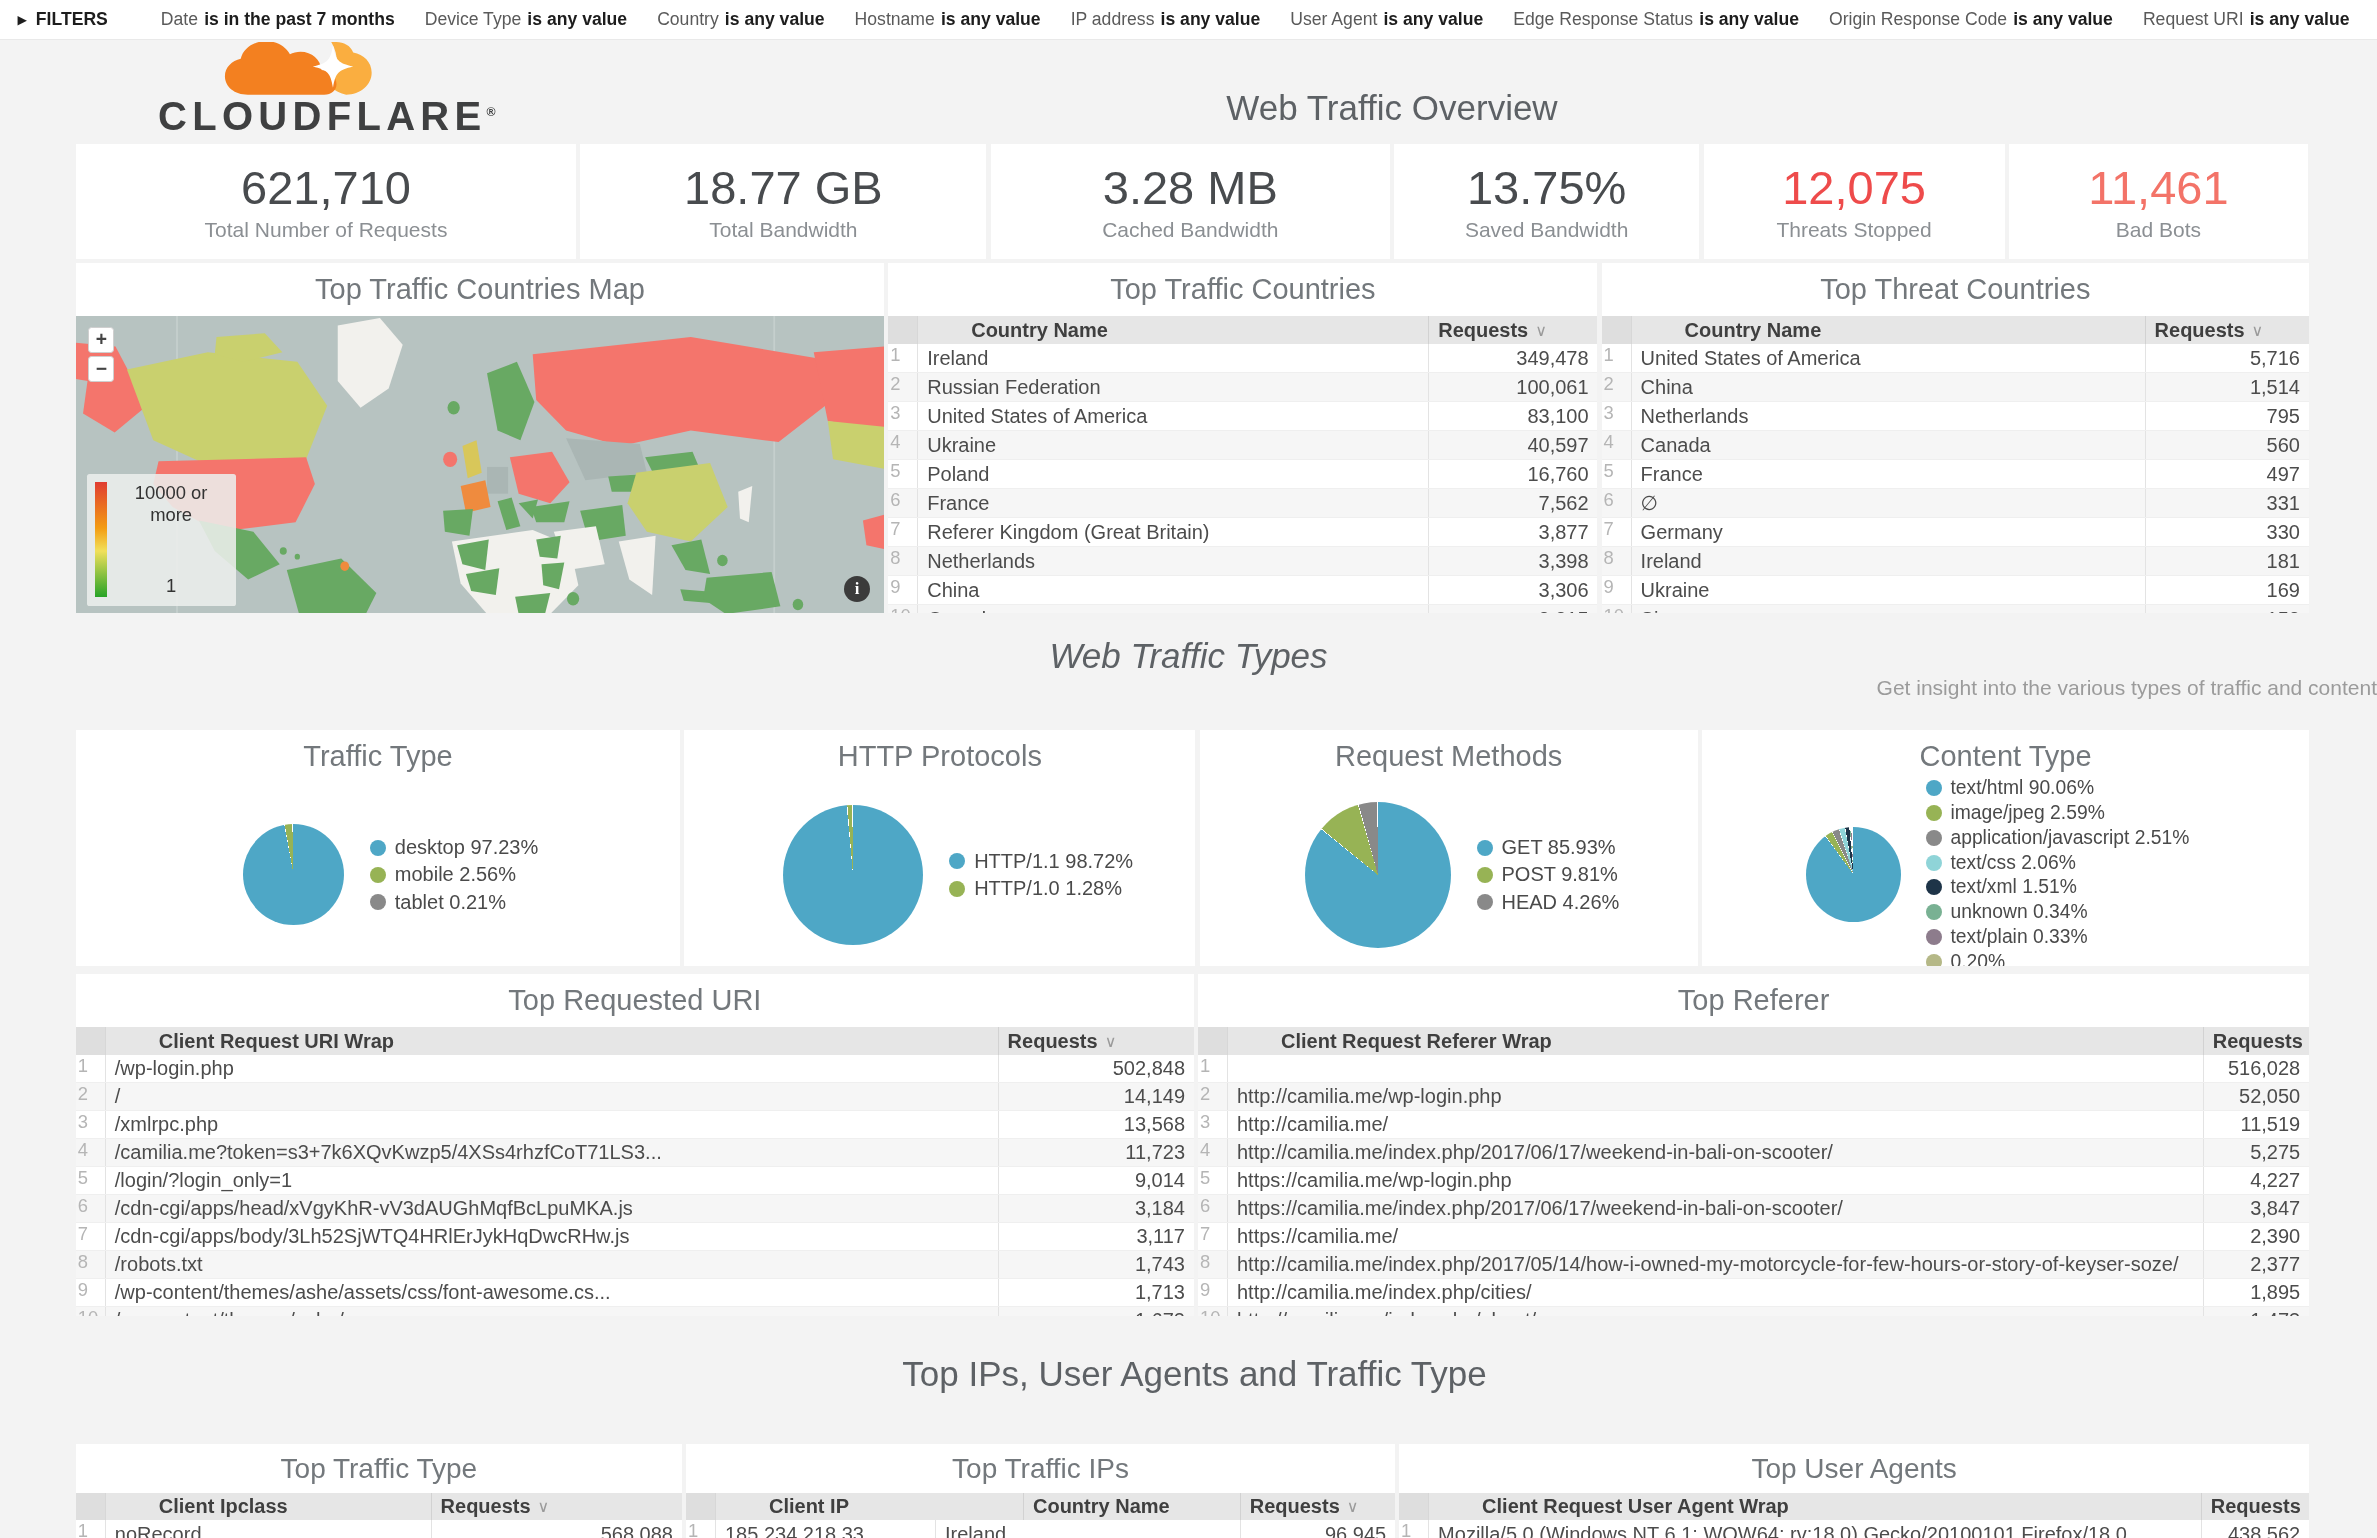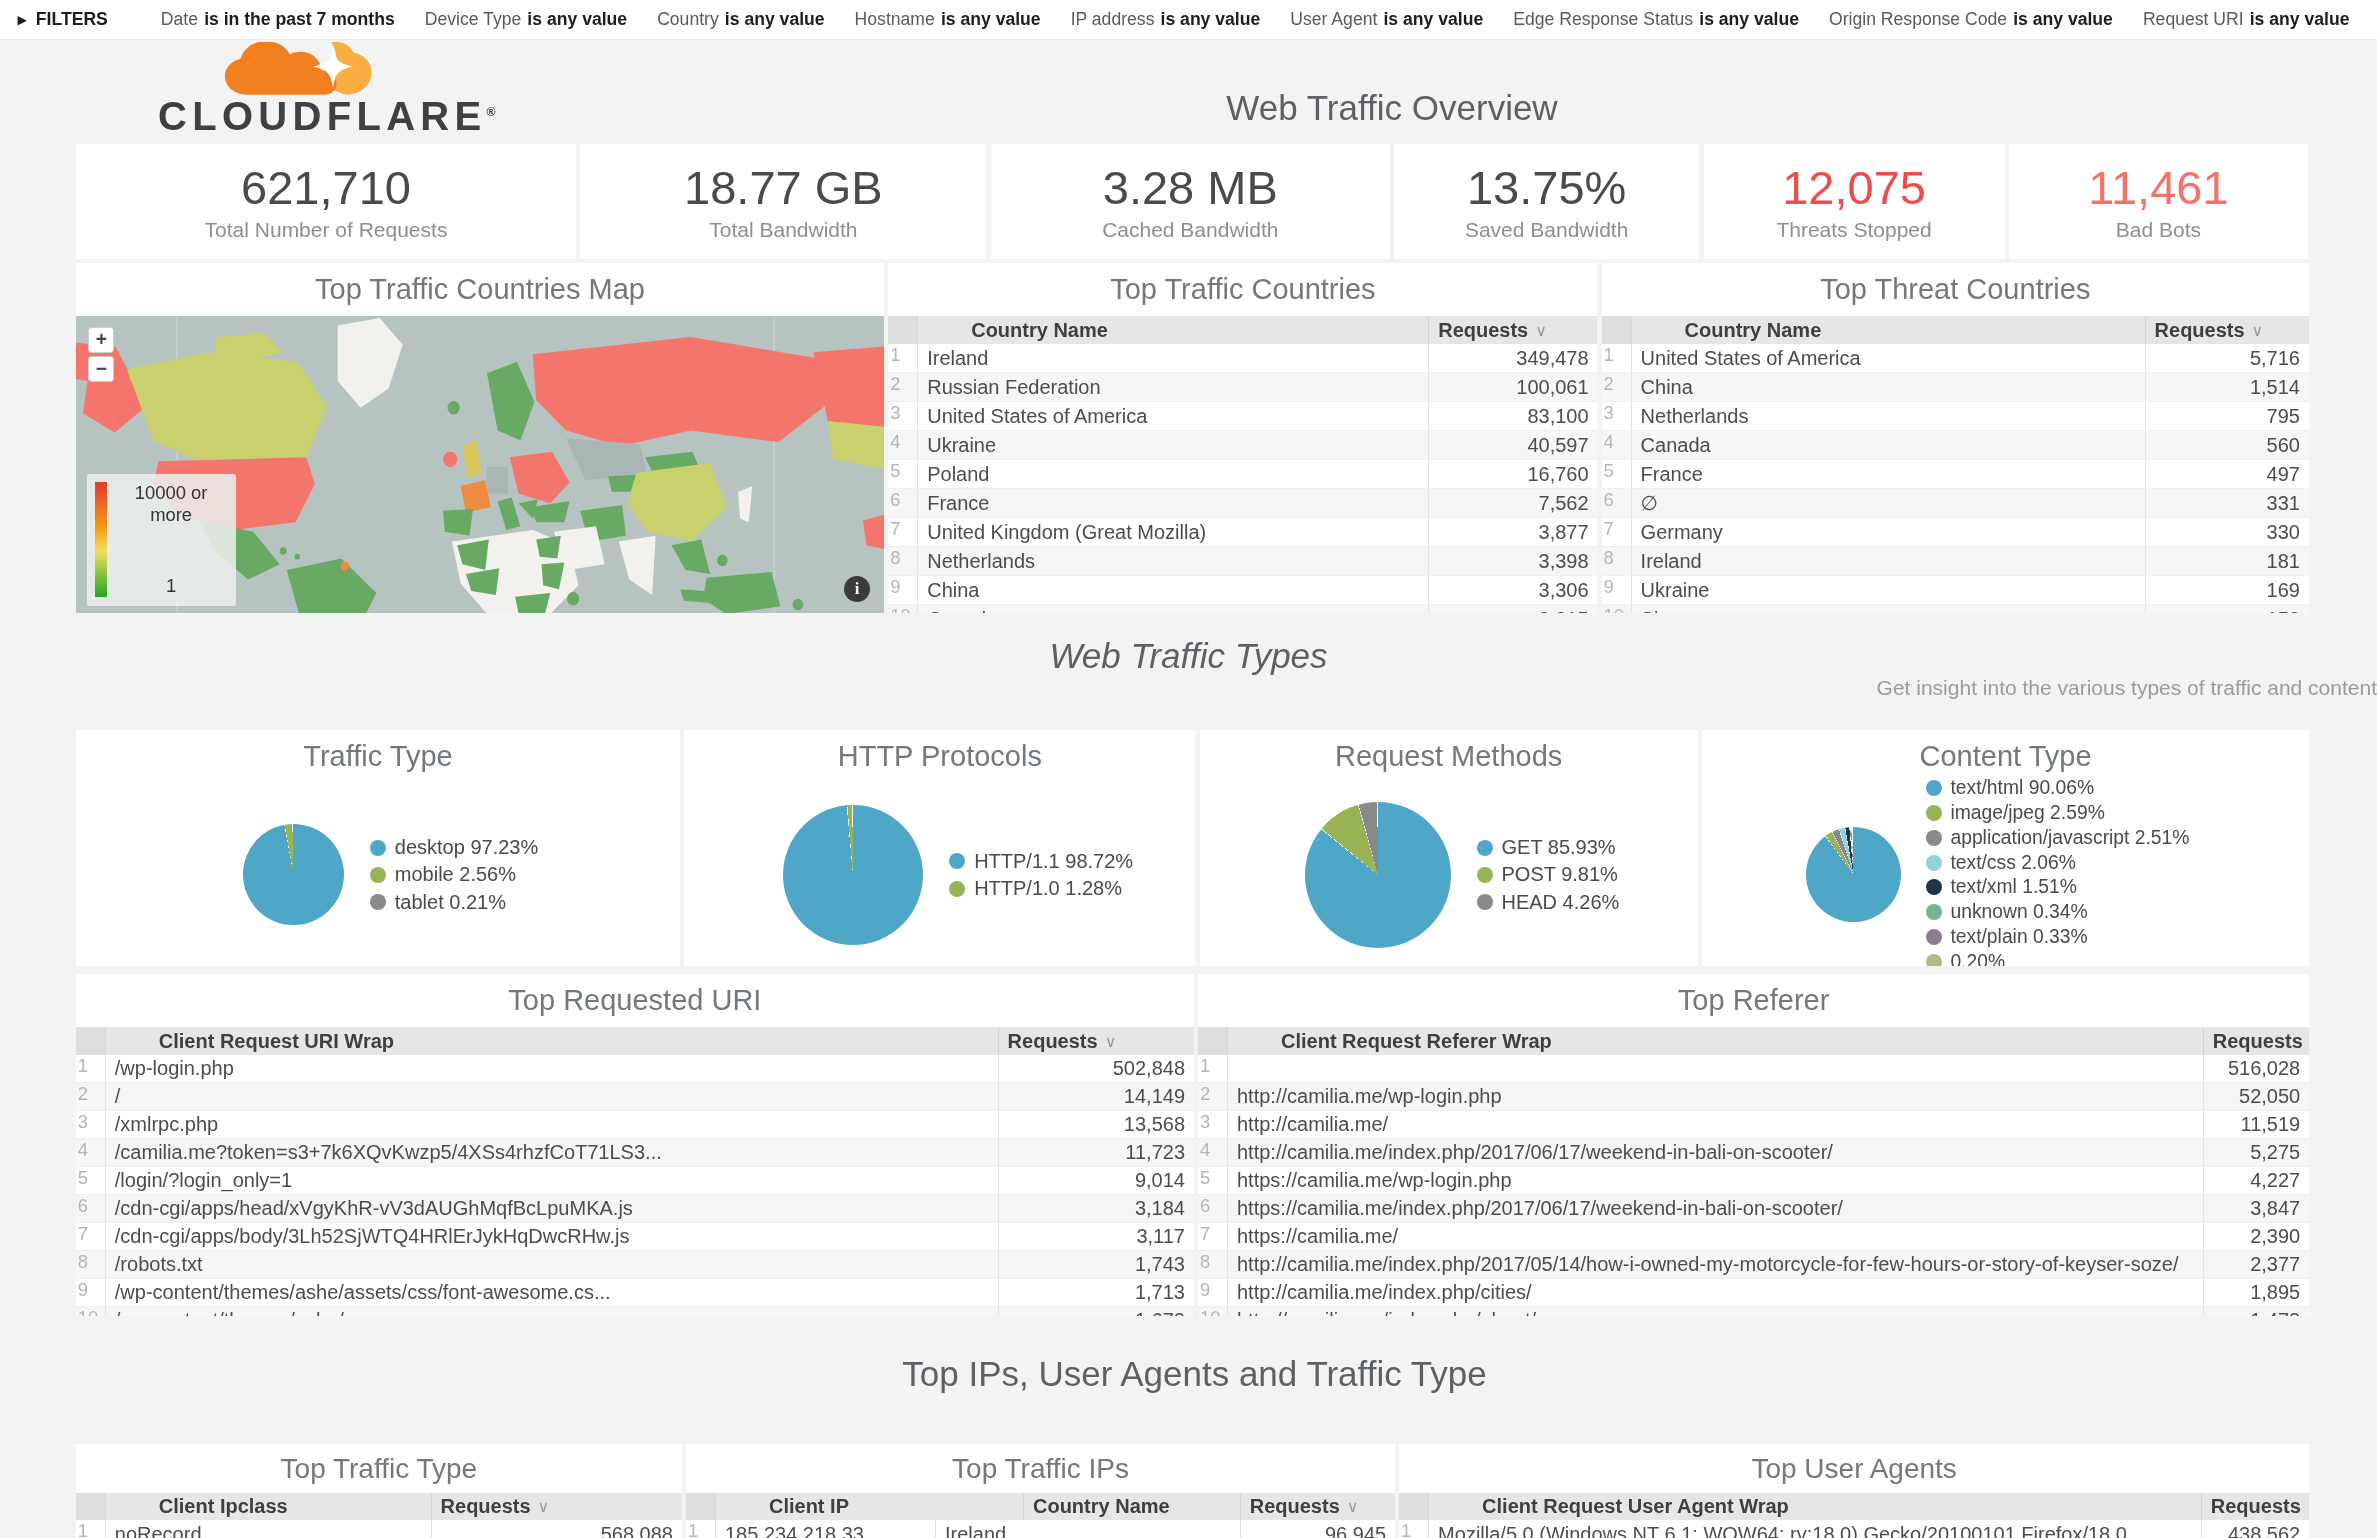--- a/index.html
+++ b/index.html
@@ -302,21 +302,21 @@
             <div class="td name c-l">Poland</div>
             <div class="td req c-r">16,760</div>
           </div>
           <div class="tr alt">
             <div class="rn">6</div>
             <div class="td name c-l">France</div>
             <div class="td req c-r">7,562</div>
           </div>
           <div class="tr">
             <div class="rn">7</div>
-            <div class="td name c-l">United Kingdom (Great Mozilla)</div>
+            <div class="td name c-l">Referer Kingdom (Great Britain)</div>
             <div class="td req c-r">3,877</div>
           </div>
           <div class="tr alt">
             <div class="rn">8</div>
             <div class="td name c-l">Netherlands</div>
             <div class="td req c-r">3,398</div>
           </div>
           <div class="tr">
             <div class="rn">9</div>
             <div class="td name c-l">China</div>

